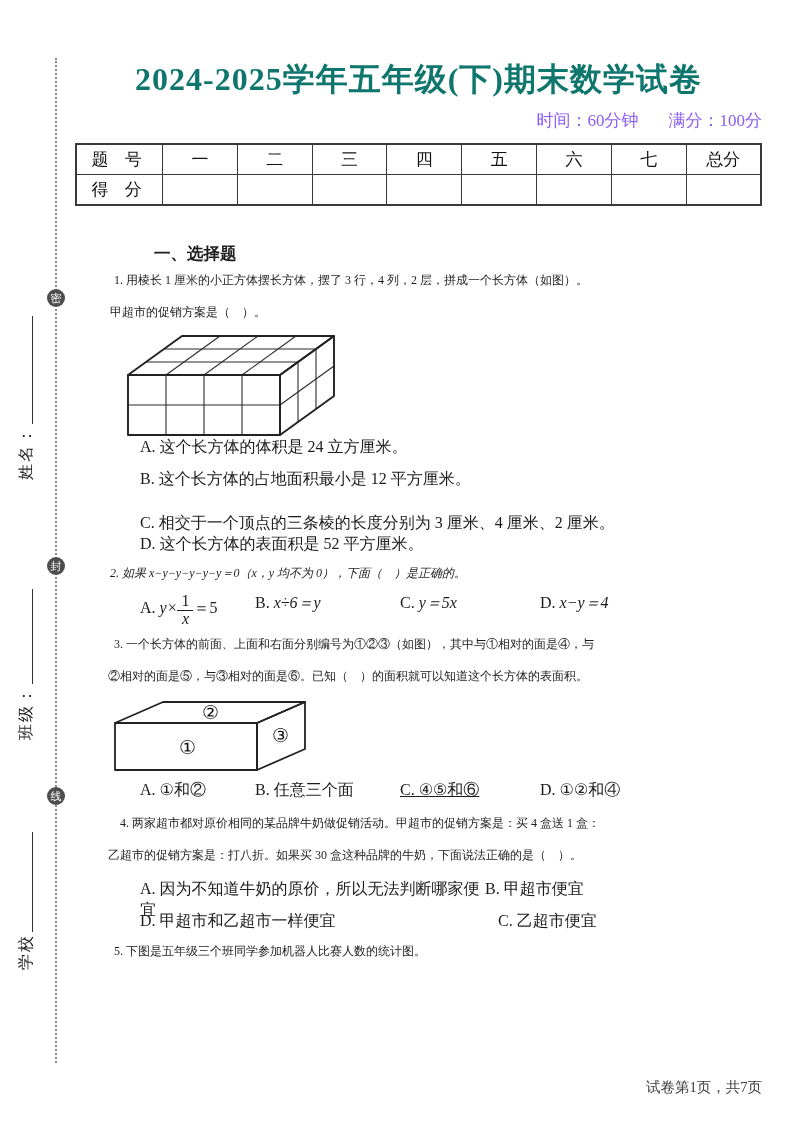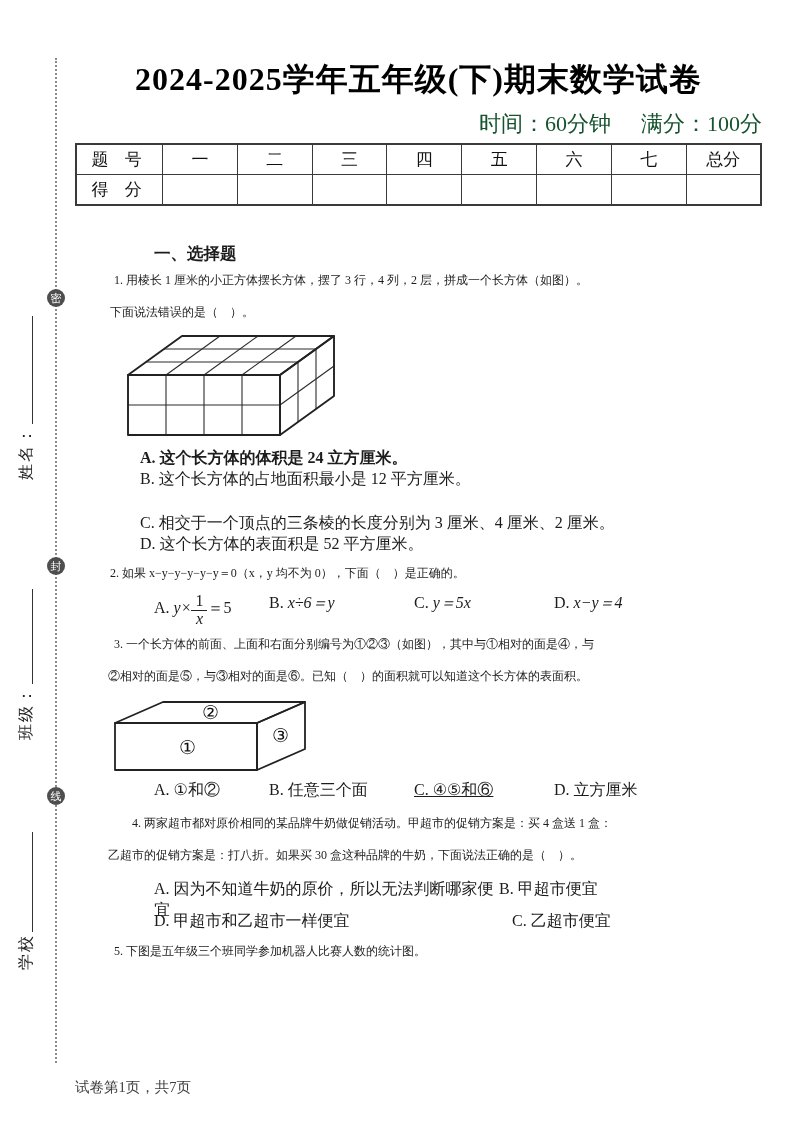--- a/index.html
+++ b/index.html
@@ -3,46 +3,46 @@
 <meta charset="utf-8">
 <style>
   html,body{margin:0;padding:0;}
   body{
     width:793px;height:1122px;position:relative;background:#ffffff;
     font-family:"Liberation Serif","DejaVu Serif",serif;color:#1c1c1c;
     overflow:hidden;
   }
   .abs{position:absolute;}
   
-  .title{top:58px;left:75px;width:687px;text-align:center;font-size:32px;font-weight:900;letter-spacing:1px;color:#000000;}
-  .meta{top:109px;left:75px;width:687px;text-align:right;font-size:22px;color:#14532d;}
+  .title{top:58px;left:75px;width:687px;text-align:center;font-size:32px;font-weight:900;letter-spacing:1px;color:#0f766e;}
+  .meta{top:109px;left:75px;width:687px;text-align:right;font-size:17px;color:#8b5cf6;}
   .meta .gap{display:inline-block;width:30px;}
   
   table.score{top:143px;left:75px;width:687px;position:absolute;border-collapse:collapse;table-layout:fixed;font-size:17px;}
   table.score td{border:1.2px solid #3a3a3a;height:29px;text-align:center;padding:0;color:#111;}
   table.score{border:2.2px solid #3a3a3a;}
   table.score td.hdr{letter-spacing:6px;margin-left:41px;}
   
   .seal-line{left:55px;top:58px;height:1005px;border-left:2px dotted #8a8a8a;width:0;}
   .seal-chip{width:18px;height:18px;border-radius:50%;background:#4e4e4e;color:#fff;
     font-size:11px;line-height:18px;text-align:center;left:47px;}
   .rot{transform:rotate(-90deg);transform-origin:left top;white-space:nowrap;
     font-size:16px;letter-spacing:2px;color:#222;}
   .rot .uline{display:inline-block;border-bottom:1.4px solid #333;vertical-align:-2px;margin-left:2px;}
   
   .sec-title{font-weight:bold;font-size:16.5px;}
   .stem{font-size:12px;}
   .opt{font-size:16px;}
-  .optrow{display:flex;font-size:16px;margin-left:14px;}
+  .optrow{display:flex;font-size:16px;}
   .it{font-style:italic;}
   .frac{display:inline-block;vertical-align:-11px;text-align:center;line-height:1.05;}
   .frac .num{display:block;border-bottom:1.2px solid #222;padding:0 4px;}
   .frac .den{display:block;}
   svg text{font-family:"Liberation Serif","DejaVu Serif",serif;}
-  .footer{top:1078px;left:75px;width:687px;text-align:left;font-size:14.5px;color:#3d3d3d;}
+  .footer{top:1078px;left:75px;width:687px;text-align:right;font-size:14.5px;color:#3d3d3d;}
 </style>
 </head>
 <body>
 
 <div class="abs seal-line"></div>
 <div class="abs seal-chip" style="top:289px;">密</div>
 <div class="abs seal-chip" style="top:557px;">封</div>
 <div class="abs seal-chip" style="top:787px;">线</div>
 
 <div class="abs rot" style="left:16px;top:480px;">
@@ -83,21 +83,21 @@
     <td></td>
     <td></td>
     <td></td>
   </tr>
 </tbody>
   </table>
 
 <div class="abs sec-title" style="top:243px;left:114px;margin-left:40px;">一、选择题</div>
 
 <div class="abs stem" style="top:272px;left:114px;">1. 用棱长 1 厘米的小正方体摆长方体，摆了 3 行，4 列，2 层，拼成一个长方体（如图）。</div>
-<div class="abs stem" style="top:304px;left:110px;">下面说法错误的是（　）。</div>
+<div class="abs stem" style="top:304px;left:110px;">甲超市的促销方案是（　）。</div>
 
 <svg class="abs" style="top:330px;left:113px;" width="235" height="112" viewBox="0 0 235 112">
   <g stroke="#2b2b2b" fill="none" stroke-width="1.1" stroke-linejoin="round">
 
     <line x1="53" y1="45" x2="107" y2="6"></line>
     <line x1="91" y1="45" x2="145" y2="6"></line>
     <line x1="129" y1="45" x2="183" y2="6"></line>
     <line x1="33" y1="32" x2="185" y2="32"></line>
     <line x1="51" y1="19" x2="203" y2="19"></line>
 
@@ -110,26 +110,26 @@
     <line x1="185" y1="32" x2="185" y2="92"></line>
     <line x1="203" y1="19" x2="203" y2="79"></line>
   </g>
   <g stroke="#222" fill="none" stroke-width="1.9" stroke-linejoin="round">
     <rect x="15" y="45" width="152" height="60"></rect>
     <polygon points="15,45 69,6 221,6 167,45"></polygon>
     <polygon points="167,45 221,6 221,66 167,105"></polygon>
   </g>
 </svg>
 
-<div class="abs opt" style="top:448px;left:140px;font-weight:bold;">A. 这个长方体的体积是 24 立方厘米。</div>
+<div class="abs opt" style="top:437px;left:140px;">A. 这个长方体的体积是 24 立方厘米。</div>
 <div class="abs opt" style="top:469px;left:140px;">B. 这个长方体的占地面积最小是 12 平方厘米。</div>
 <div class="abs opt" style="top:501px;left:140px;margin-top:12px;">C. 相交于一个顶点的三条棱的长度分别为 3 厘米、4 厘米、2 厘米。</div>
 <div class="abs opt" style="top:534px;left:140px;">D. 这个长方体的表面积是 52 平方厘米。</div>
 
-<div class="abs stem" style="top:565px;left:110px;">2. 如果 x−y−y−y−y−y＝0（x，y 均不为 0），下面（　）是正确的。</div>
+<div class="abs stem" style="top:565px;left:110px;font-style:italic;">2. 如果 x−y−y−y−y−y＝0（x，y 均不为 0），下面（　）是正确的。</div>
 <div class="abs optrow" style="top:593px;left:140px;width:618px;">
   <div style="width:115px;">
     <span>A.</span>
     <span class="it">y×</span><span class="frac"><span class="num">1</span><span class="den it">x</span></span><span>＝5</span>
   </div>
   <div style="width:145px;">
     <span>B.</span>
     <span class="it">x÷6＝y</span>
   </div>
   <div style="width:140px;">
@@ -153,24 +153,24 @@
   </g>
   <text x="74" y="58" font-size="19" fill="#111">①</text>
   <text x="97" y="23" font-size="19" fill="#111">②</text>
   <text x="167" y="46" font-size="19" fill="#111">③</text>
 </svg>
 
 <div class="abs optrow" style="top:780px;left:140px;width:618px;">
   <div style="width:115px;">A. ①和②</div>
   <div style="width:145px;">B. 任意三个面</div>
   <div style="width:140px;text-decoration:underline;">C. ④⑤和⑥</div>
-  <div style="flex:1;">D. 立方厘米</div>
+  <div style="flex:1;">D. ①②和④</div>
 </div>
 
-<div class="abs stem" style="top:815px;left:132px;">4. 两家超市都对原价相同的某品牌牛奶做促销活动。甲超市的促销方案是：买 4 盒送 1 盒：</div>
+<div class="abs stem" style="top:815px;left:120px;">4. 两家超市都对原价相同的某品牌牛奶做促销活动。甲超市的促销方案是：买 4 盒送 1 盒：</div>
 <div class="abs stem" style="top:847px;left:108px;">乙超市的促销方案是：打八折。如果买 30 盒这种品牌的牛奶，下面说法正确的是（　）。</div>
 
 <div class="abs optrow" style="top:879px;left:140px;width:618px;">
   <div style="width:345px;">A. 因为不知道牛奶的原价，所以无法判断哪家便宜</div>
   <div style="flex:1;">B. 甲超市便宜</div>
 </div>
 <div class="abs optrow" style="top:911px;left:140px;width:618px;">
   <div style="flex:1;">D. 甲超市和乙超市一样便宜</div>
   <div style="width:260px;">C. 乙超市便宜</div>
 </div>

